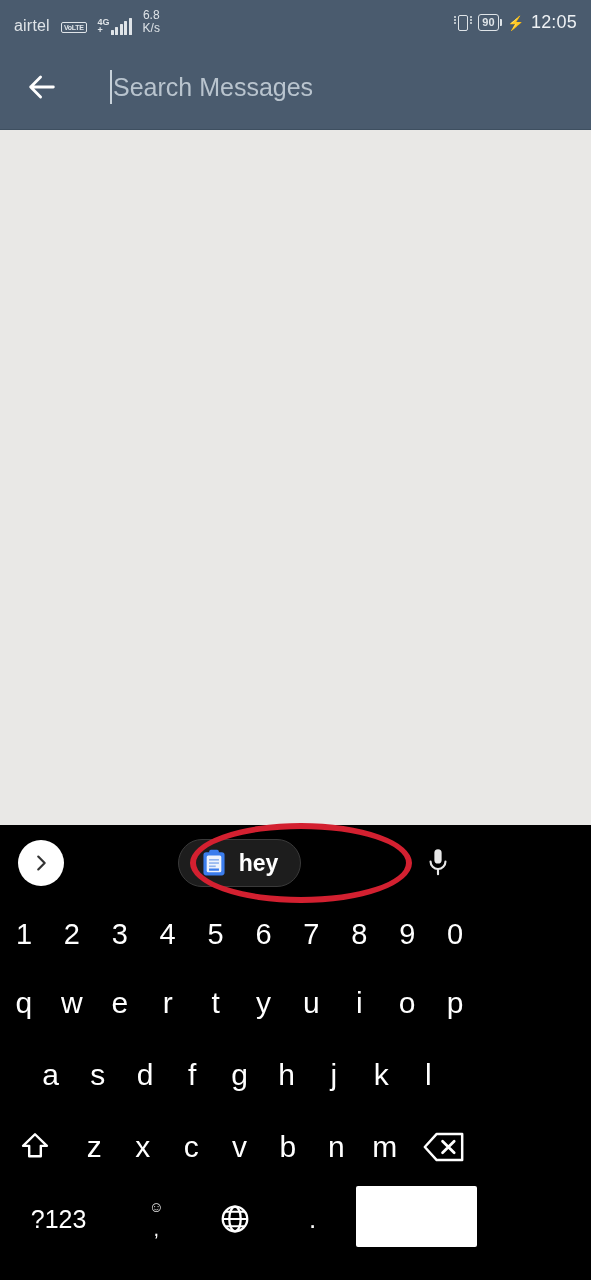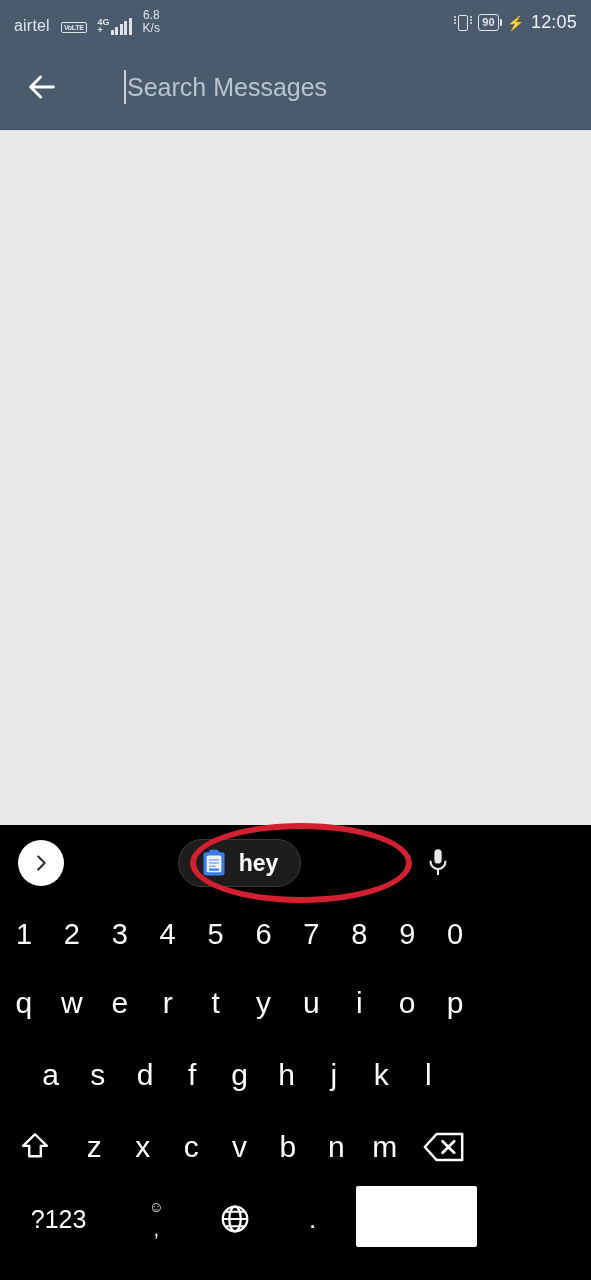--- a/index.html
+++ b/index.html
@@ -54,21 +54,21 @@
   
   .appbar {
     height:85px; background:#4a5b6e;
     display:flex; align-items:center; padding:0 18px;
     border-bottom:1px solid #3e4f60;
   }
   .back-btn {
     width:48px; height:48px; display:flex; align-items:center; justify-content:center;
     flex:0 0 auto; cursor:pointer;
   }
-  .search-wrap { display:flex; align-items:center; margin-left:58px; }
+  .search-wrap { display:flex; align-items:center; margin-left:44px; }
   .caret { width:2px; height:34px; background:#c8d2da; margin-right:1px; }
   .search-input {
     background:transparent; border:none; outline:none;
     font-family:"Liberation Sans", sans-serif;
     font-size:25px; color:#b9c4ce; width:400px; padding:0;
   }
   .search-input::placeholder { color:#b9c4ce; opacity:1; }
 
   
   .content { height:695px; background:#e9e8e6; }

